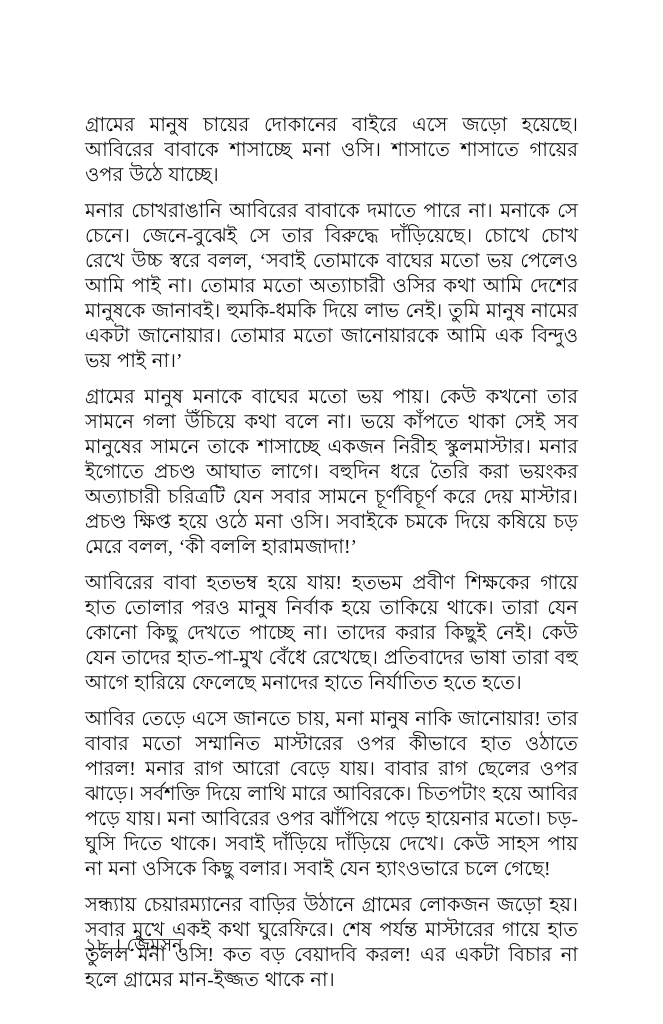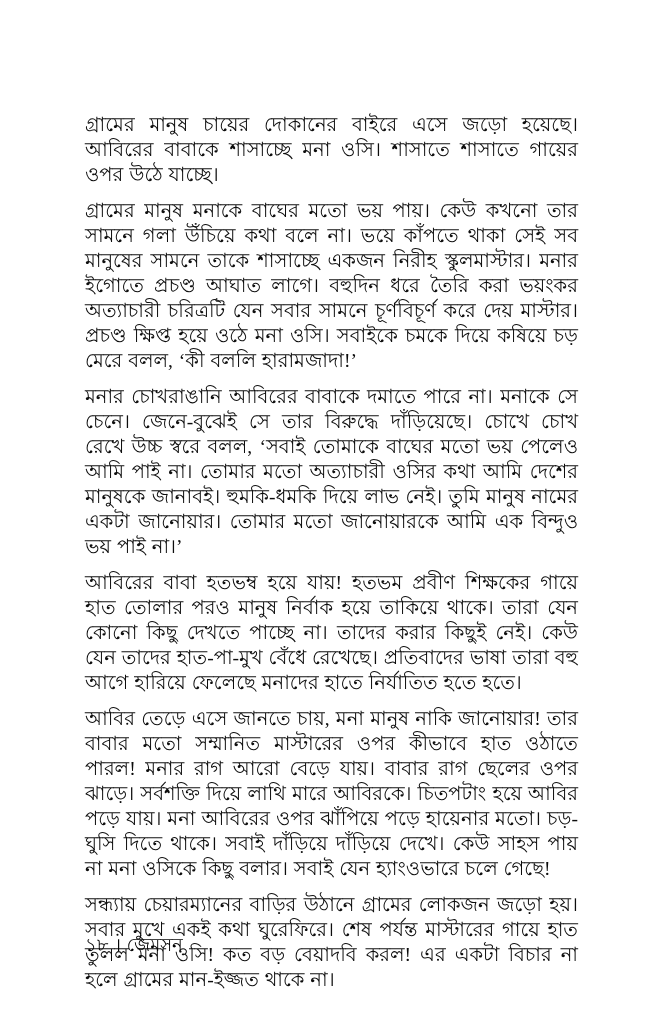--- a/index.html
+++ b/index.html
@@ -49,22 +49,22 @@
   .page-footer .sep {
     padding: 0 6px;
   }
 </style>
 </head>
 <body>
 
 <div class="page">
   <main class="text-block">
     <p class="para">গ্রামের মানুষ চায়ের দোকানের বাইরে এসে জড়ো হয়েছে। আবিরের বাবাকে শাসাচ্ছে মনা ওসি। শাসাতে শাসাতে গায়ের ওপর উঠে যাচ্ছে।</p>
+    <p class="para">মনার চোখরাঙানি আবিরের বাবাকে দমাতে পারে না। মনাকে সে চেনে। জেনে-বুঝেই সে তার বিরুদ্ধে দাঁড়িয়েছে। চোখে চোখ রেখে উচ্চ স্বরে বলল, ‘সবাই তোমাকে বাঘের মতো ভয় পেলেও আমি পাই না। তোমার মতো অত্যাচারী ওসির কথা আমি দেশের মানুষকে জানাবই। হুমকি-ধমকি দিয়ে লাভ নেই। তুমি মানুষ নামের একটা জানোয়ার। তোমার মতো জানোয়ারকে আমি এক বিন্দুও ভয় পাই না।’</p>
     <p class="para">গ্রামের মানুষ মনাকে বাঘের মতো ভয় পায়। কেউ কখনো তার সামনে গলা উঁচিয়ে কথা বলে না। ভয়ে কাঁপতে থাকা সেই সব মানুষের সামনে তাকে শাসাচ্ছে একজন নিরীহ স্কুলমাস্টার। মনার ইগোতে প্রচণ্ড আঘাত লাগে। বহুদিন ধরে তৈরি করা ভয়ংকর অত্যাচারী চরিত্রটি যেন সবার সামনে চূর্ণবিচূর্ণ করে দেয় মাস্টার। প্রচণ্ড ক্ষিপ্ত হয়ে ওঠে মনা ওসি। সবাইকে চমকে দিয়ে কষিয়ে চড় মেরে বলল, ‘কী বললি হারামজাদা!’</p>
-    <p class="para">মনার চোখরাঙানি আবিরের বাবাকে দমাতে পারে না। মনাকে সে চেনে। জেনে-বুঝেই সে তার বিরুদ্ধে দাঁড়িয়েছে। চোখে চোখ রেখে উচ্চ স্বরে বলল, ‘সবাই তোমাকে বাঘের মতো ভয় পেলেও আমি পাই না। তোমার মতো অত্যাচারী ওসির কথা আমি দেশের মানুষকে জানাবই। হুমকি-ধমকি দিয়ে লাভ নেই। তুমি মানুষ নামের একটা জানোয়ার। তোমার মতো জানোয়ারকে আমি এক বিন্দুও ভয় পাই না।’</p>
     <p class="para">আবিরের বাবা হতভম্ব হয়ে যায়! হতভম প্রবীণ শিক্ষকের গায়ে হাত তোলার পরও মানুষ নির্বাক হয়ে তাকিয়ে থাকে। তারা যেন কোনো কিছু দেখতে পাচ্ছে না। তাদের করার কিছুই নেই। কেউ যেন তাদের হাত-পা-মুখ বেঁধে রেখেছে। প্রতিবাদের ভাষা তারা বহু আগে হারিয়ে ফেলেছে মনাদের হাতে নির্যাতিত হতে হতে।</p>
     <p class="para">আবির তেড়ে এসে জানতে চায়, মনা মানুষ নাকি জানোয়ার! তার বাবার মতো সম্মানিত মাস্টারের ওপর কীভাবে হাত ওঠাতে পারল! মনার রাগ আরো বেড়ে যায়। বাবার রাগ ছেলের ওপর ঝাড়ে। সর্বশক্তি দিয়ে লাথি মারে আবিরকে। চিতপটাং হয়ে আবির পড়ে যায়। মনা আবিরের ওপর ঝাঁপিয়ে পড়ে হায়েনার মতো। চড়-ঘুসি দিতে থাকে। সবাই দাঁড়িয়ে দাঁড়িয়ে দেখে। কেউ সাহস পায় না মনা ওসিকে কিছু বলার। সবাই যেন হ্যাংওভারে চলে গেছে!</p>
     <p class="para">সন্ধ্যায় চেয়ারম্যানের বাড়ির উঠানে গ্রামের লোকজন জড়ো হয়। সবার মুখে একই কথা ঘুরেফিরে। শেষ পর্যন্ত মাস্টারের গায়ে হাত তুলল মনা ওসি! কত বড় বেয়াদবি করল! এর একটা বিচার না হলে গ্রামের মান-ইজ্জত থাকে না।</p>
   </main>
   <footer class="page-footer">
     <span>১৮</span><span class="sep">।</span><span>জেমসন</span>
   </footer>
 </div>
 
 </body></html>

